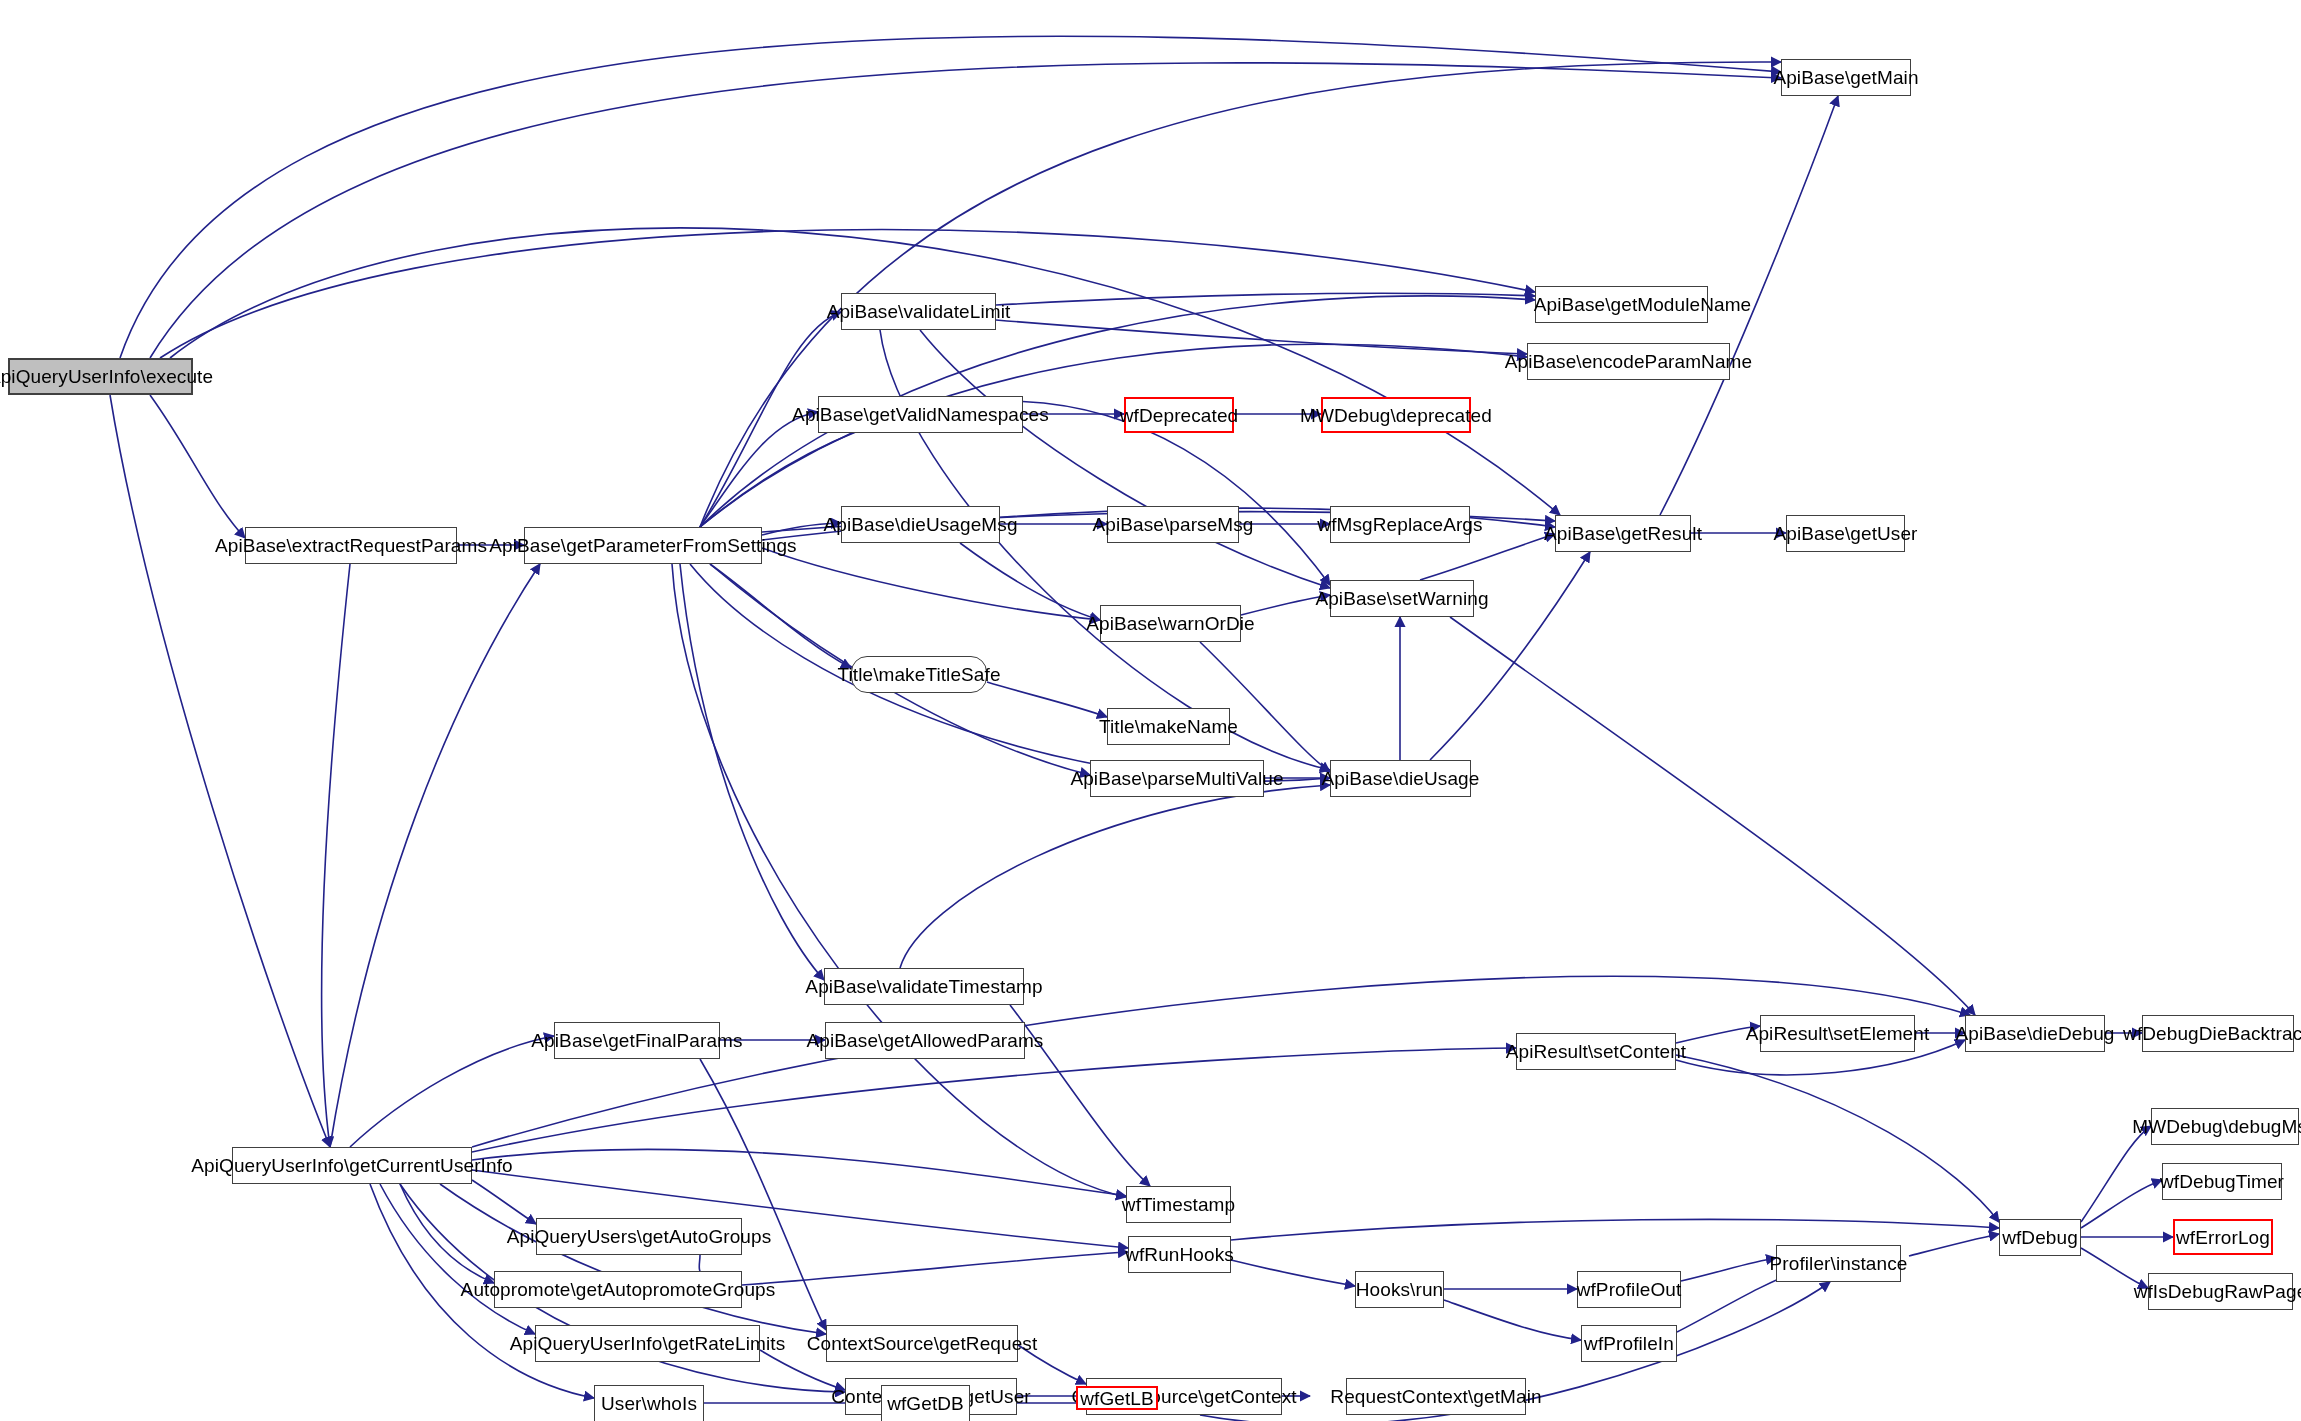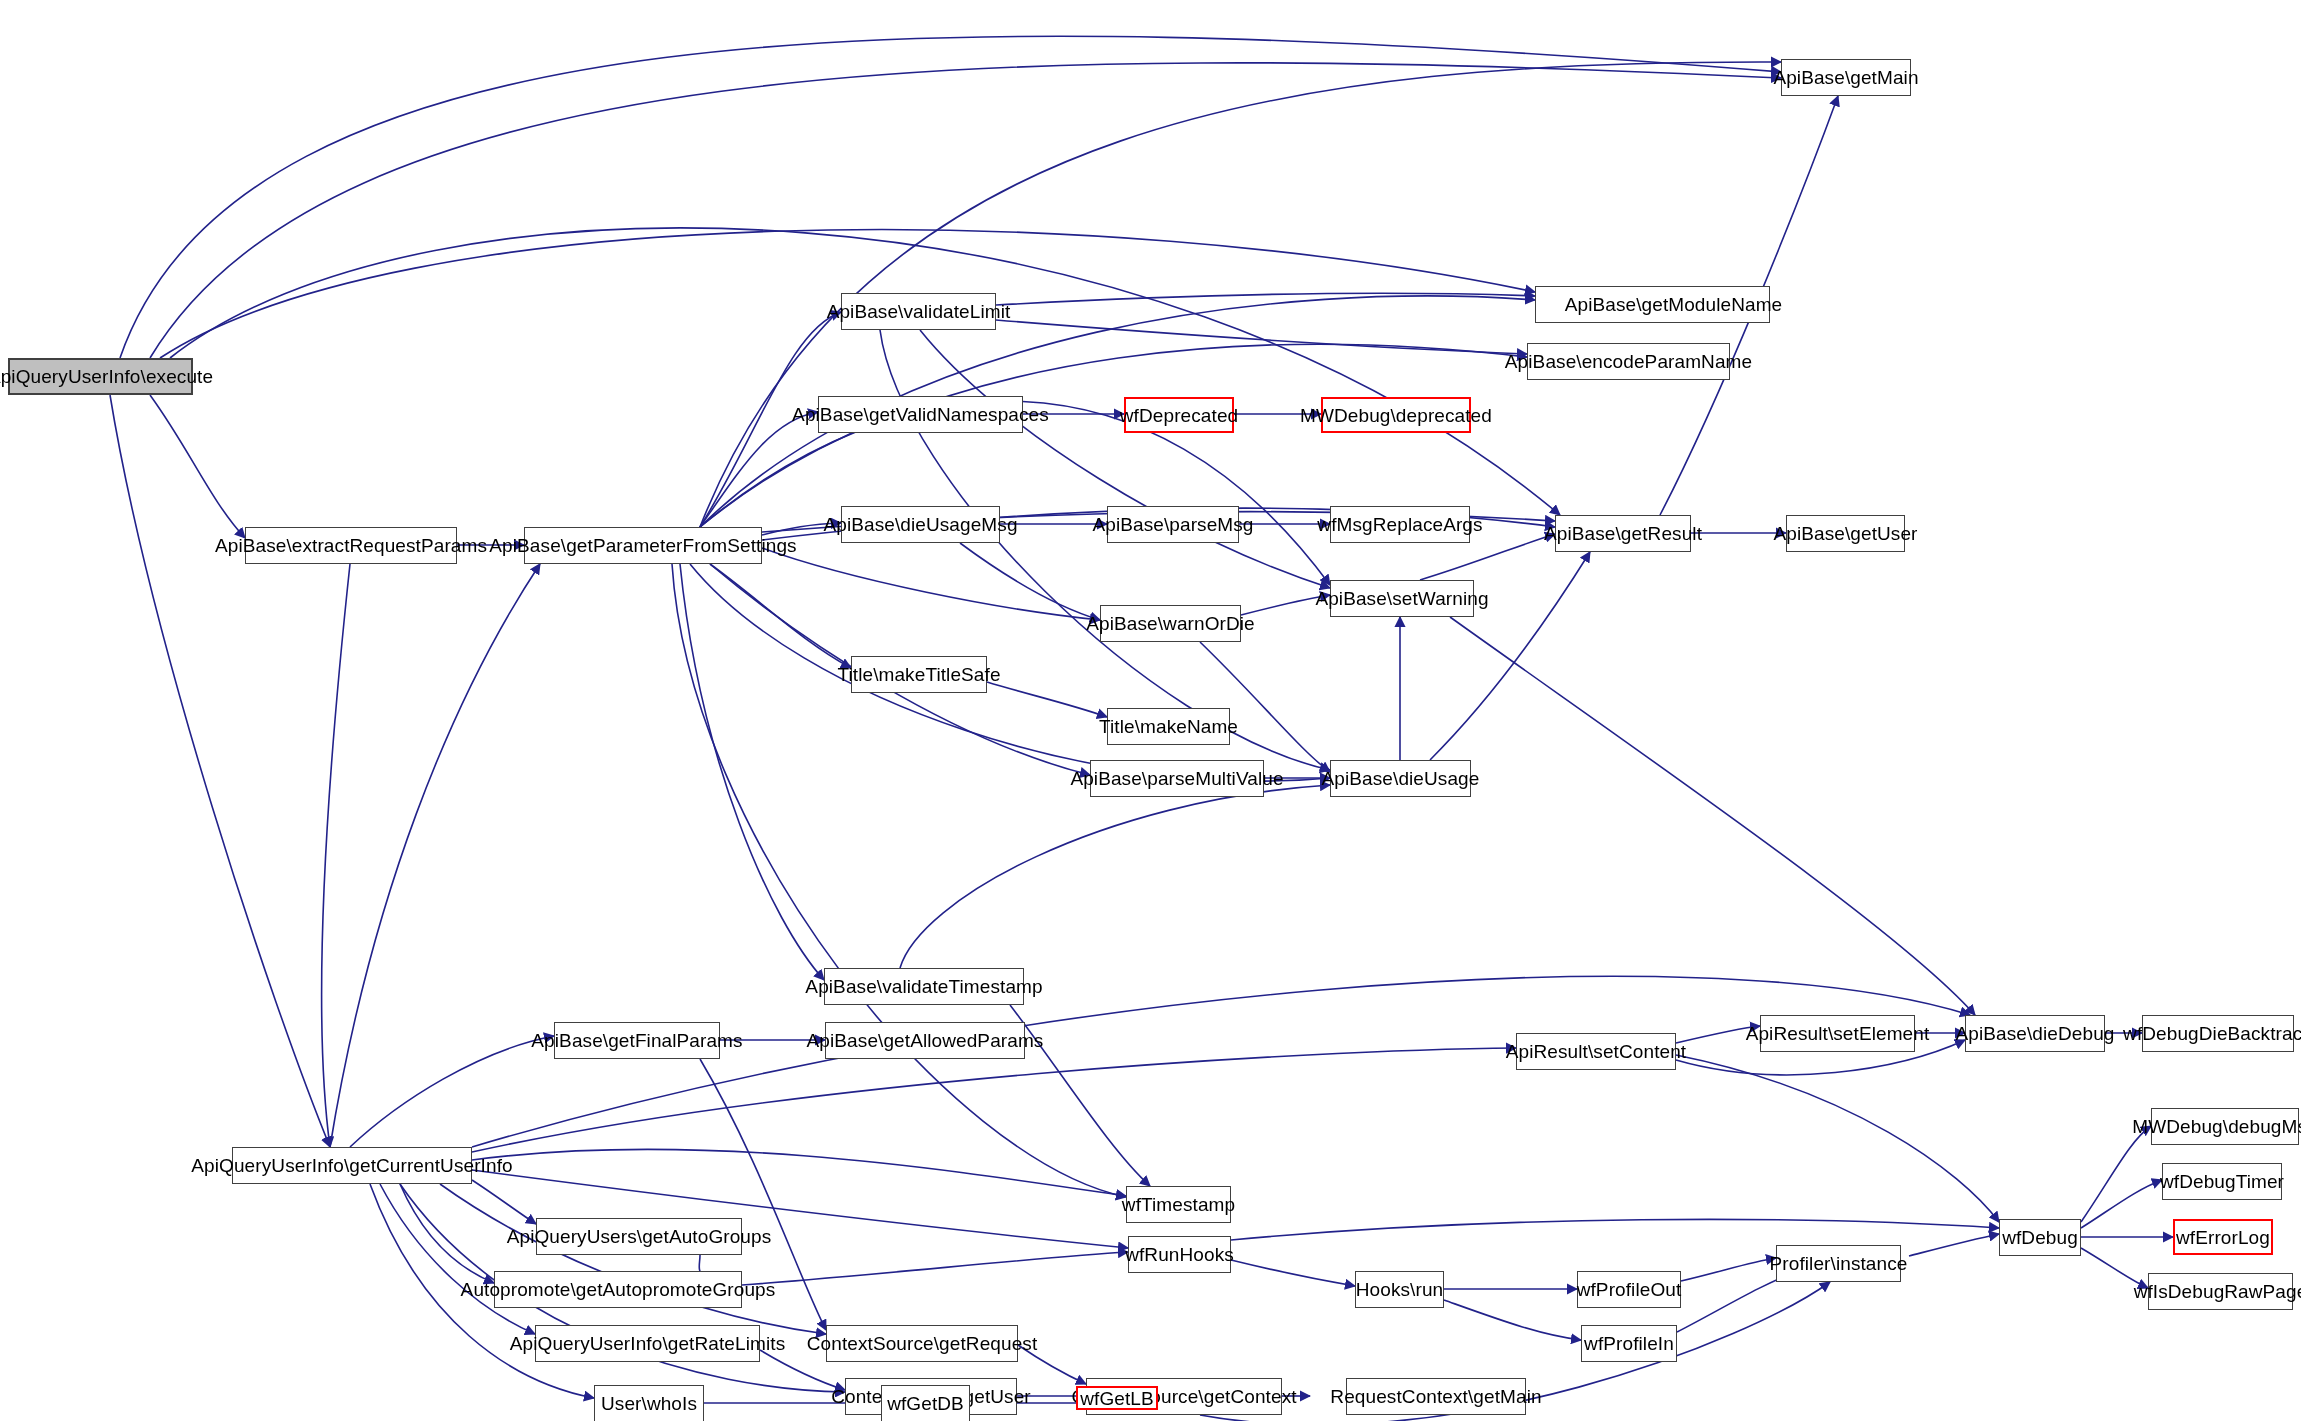--- a/index.html
+++ b/index.html
@@ -144,21 +144,21 @@
         <path d="M 160,358 C 400,200 1100,200 1535,292" fill="none" stroke="#22228a" stroke-width="1.6" marker-end="url(#arrow)"></path>
       </g>
   </svg>
   <div id="nodes-group">
       <div class="node root" style="left: 8px; top: 358px; width: 185px; height: 37px;">
         <span class="node-label">ApiQueryUserInfo\execute</span>
       </div>
       <div class="node" style="left: 1781px; top: 59px; width: 130px; height: 37px;">
         <span class="node-label">ApiBase\getMain</span>
       </div>
-      <div class="node" style="left: 1535px; top: 286px; width: 235px; height: 37px; padding-left: 42px;">
+      <div class="node" style="left: 1535px; top: 286px; width: 173px; height: 37px; padding-left: 42px;">
         <span class="node-label">ApiBase\getModuleName</span>
       </div>
       <div class="node" style="left: 1527px; top: 343px; width: 203px; height: 37px;">
         <span class="node-label">ApiBase\encodeParamName</span>
       </div>
       <div class="node" style="left: 841px; top: 293px; width: 155px; height: 37px;">
         <span class="node-label">ApiBase\validateLimit</span>
       </div>
       <div class="node" style="left: 818px; top: 396px; width: 205px; height: 37px;">
         <span class="node-label">ApiBase\getValidNamespaces</span>
@@ -189,21 +189,21 @@
       </div>
       <div class="node" style="left: 1786px; top: 515px; width: 119px; height: 37px;">
         <span class="node-label">ApiBase\getUser</span>
       </div>
       <div class="node" style="left: 1330px; top: 580px; width: 144px; height: 37px;">
         <span class="node-label">ApiBase\setWarning</span>
       </div>
       <div class="node" style="left: 1100px; top: 605px; width: 141px; height: 37px;">
         <span class="node-label">ApiBase\warnOrDie</span>
       </div>
-      <div class="node" style="left: 851px; top: 656px; width: 136px; height: 37px;">
+      <div class="node" style="left: 851px; top: 656px; width: 136px; height: 37px; border-radius: 16px;">
         <span class="node-label">Title\makeTitleSafe</span>
       </div>
       <div class="node" style="left: 1107px; top: 708px; width: 123px; height: 37px;">
         <span class="node-label">Title\makeName</span>
       </div>
       <div class="node" style="left: 1090px; top: 760px; width: 174px; height: 37px;">
         <span class="node-label">ApiBase\parseMultiValue</span>
       </div>
       <div class="node" style="left: 1330px; top: 760px; width: 141px; height: 37px;">
         <span class="node-label">ApiBase\dieUsage</span>

